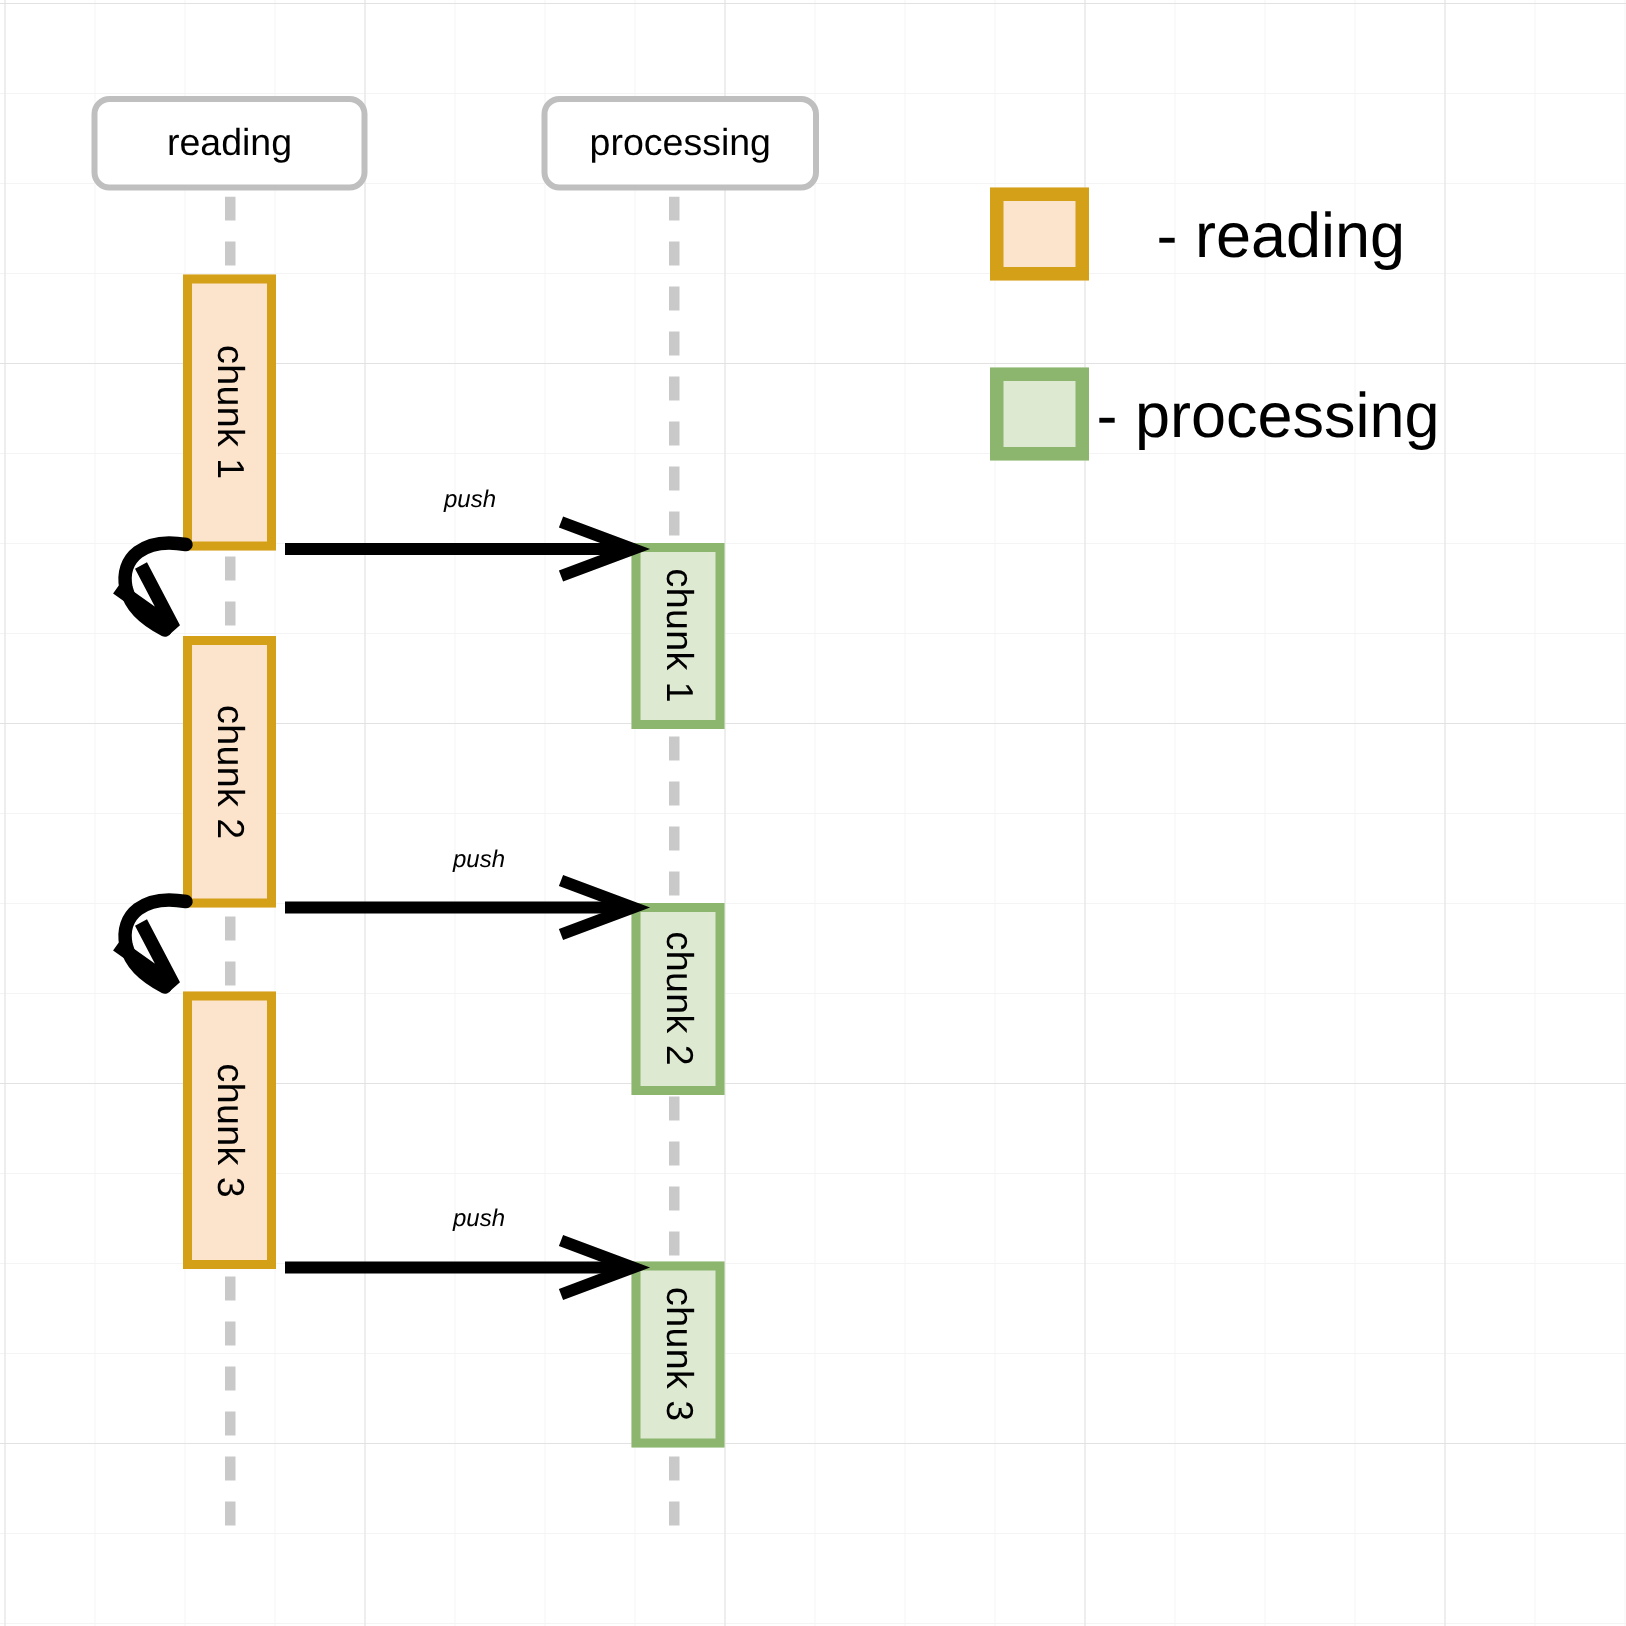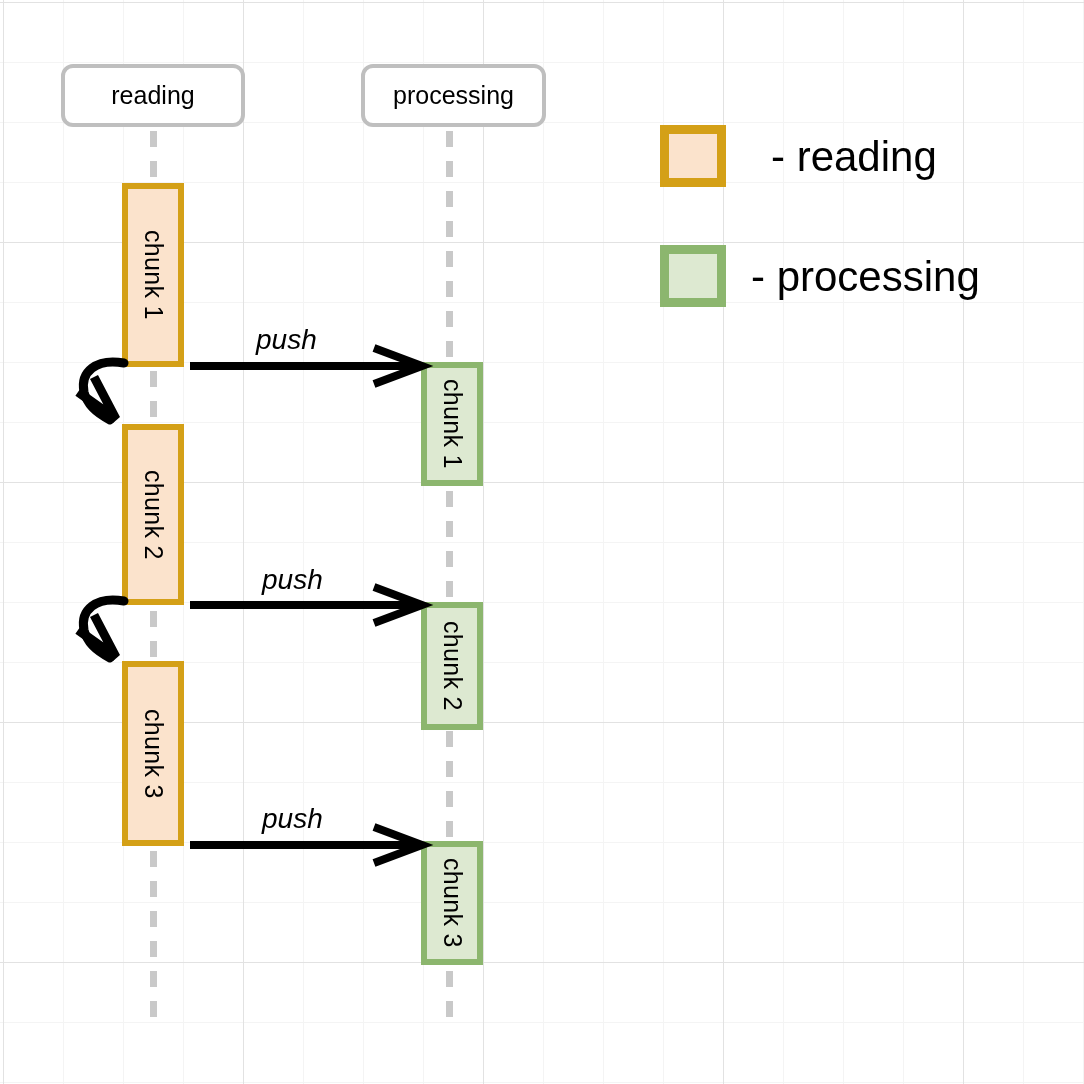--- a/index.html
+++ b/index.html
@@ -77,24 +77,25 @@
   }
   .chunk.processing {
     background: #dde9d1;
     border: 6px solid #8cb66e;
   }
 
   
   .msg-label {
     position: absolute;
     font-style: italic;
-    font-size: 28px;
+    font-size: 16px;
     color: #000000;
     line-height: 1;
     white-space: nowrap;
+    margin-left: 40px;
   }
 
   
   .legend-swatch {
     position: absolute;
     box-sizing: border-box;
     width: 66px;
     height: 62px;
   }
   .legend-swatch.reading {
@@ -187,15 +188,15 @@
   </svg>
 
   <div class="msg-label" style="left:256px; top:326px;">push</div>
   <div class="msg-label" style="left:262px; top:566px;">push</div>
   <div class="msg-label" style="left:262px; top:805px;">push</div>
 
   <div class="legend-swatch reading" style="left:660px; top:125px;"></div>
   <div class="legend-label" style="left:744px; top:136px;">- reading</div>
 
   <div class="legend-swatch processing" style="left:660px; top:245px;"></div>
-  <div class="legend-label" style="left:724px; top:256px;">- processing</div>
+  <div class="legend-label" style="left:704px; top:256px;">- processing</div>
 
 </div>
 
 </body></html>

